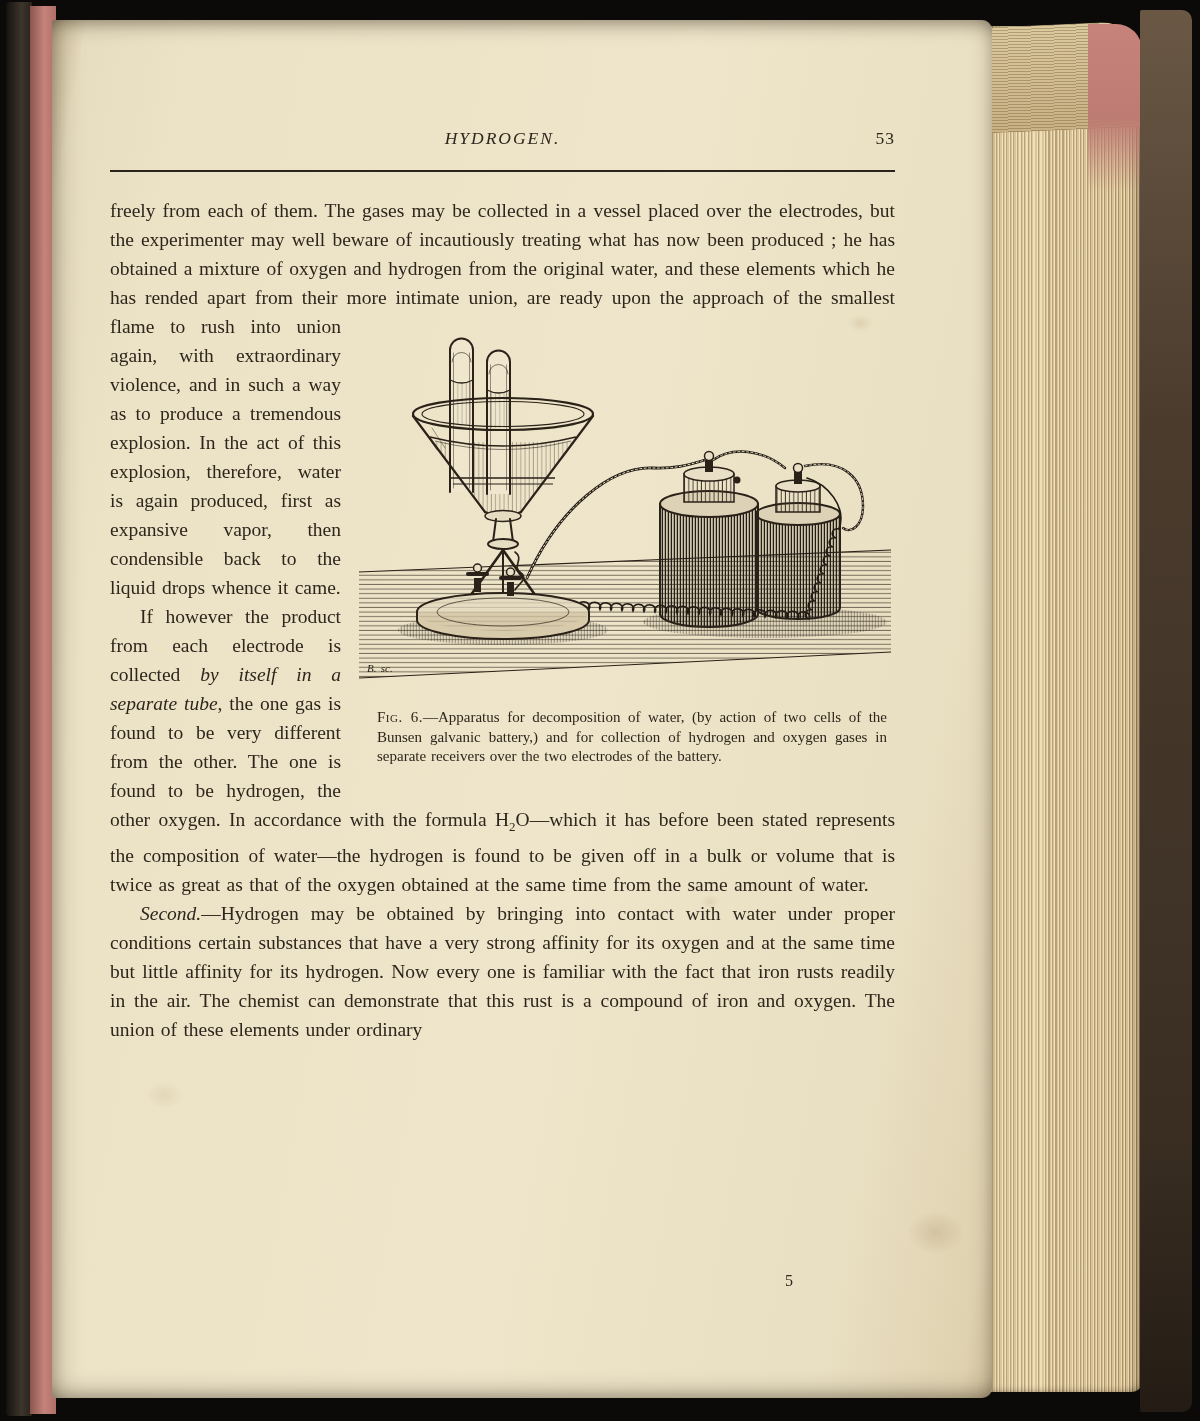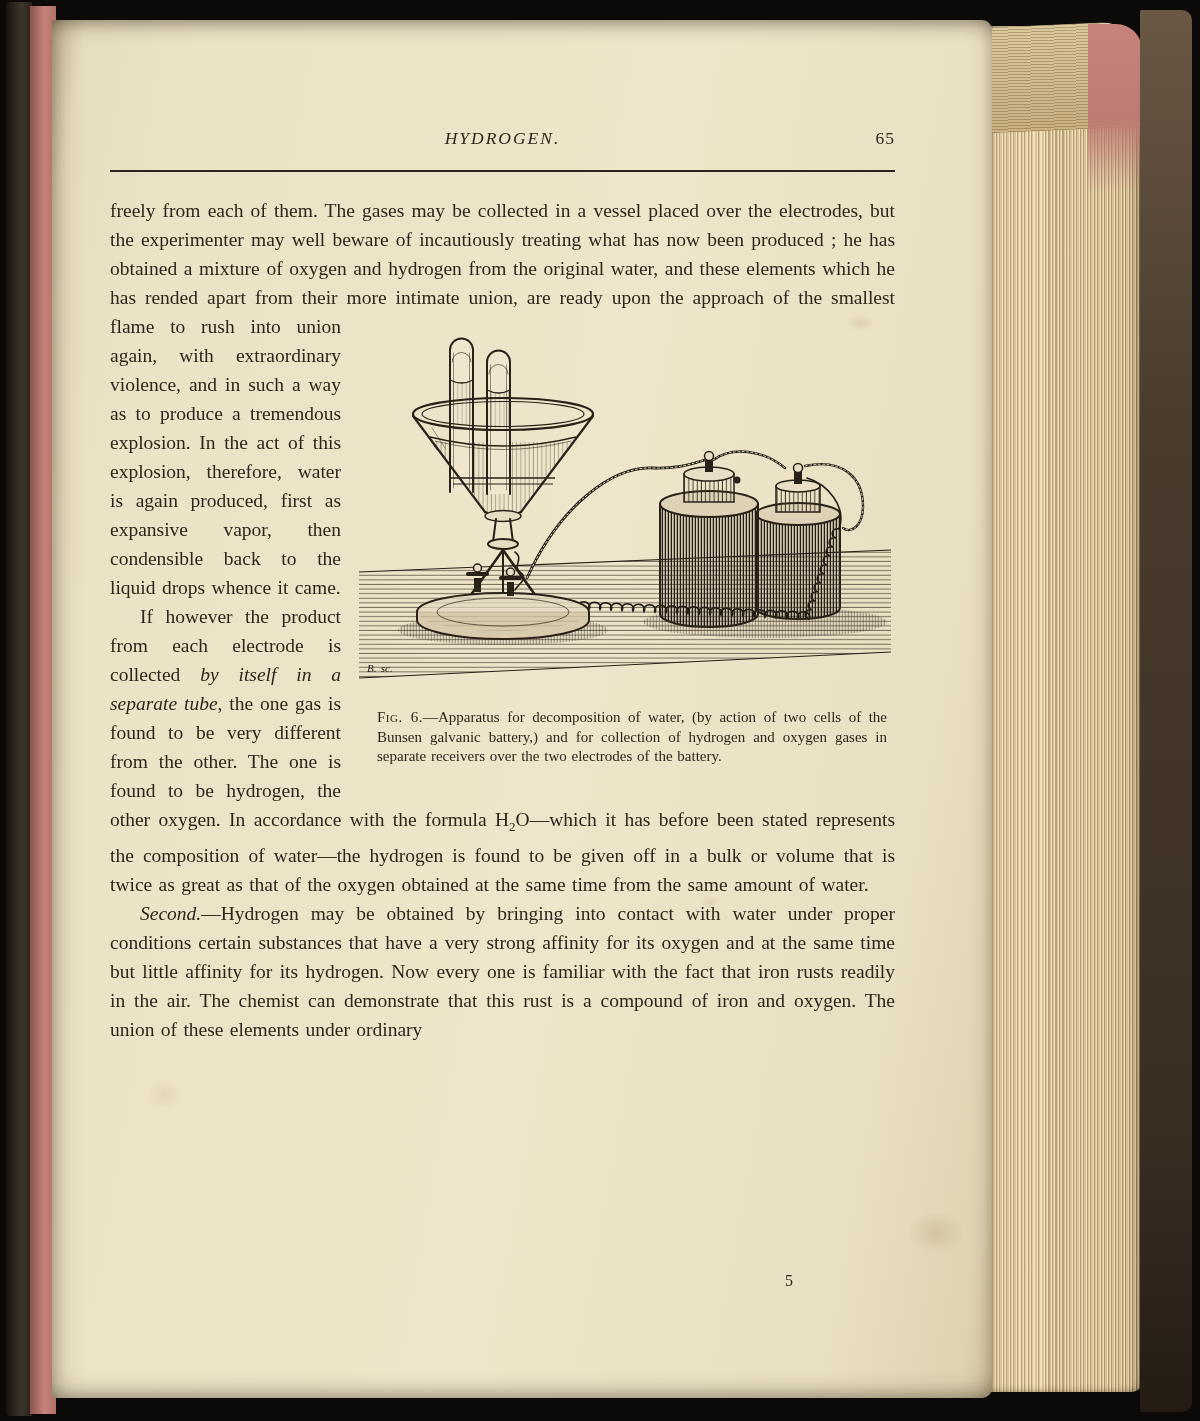--- a/index.html
+++ b/index.html
@@ -117,21 +117,21 @@
   <div class="page-stack"></div>
   <div class="page-stack-top"></div>
   <div class="endpaper-right"></div>
   <div class="cover-right"></div>
 
   <div class="page">
     <div class="foxing"></div>
 
     <div class="header-row">
       <span class="running-title">HYDROGEN.</span>
-      <span class="page-number">65</span>
+      <span class="page-number">53</span>
     </div>
     <div class="header-rule"></div>
 
     <div class="text-block">
 
       <div class="para"><span>freely from each of them.  The gases may be collected in a vessel placed over the electrodes, but the experimenter may well beware of incautiously treating what has now been produced ; he has obtained a mixture of oxygen and hydrogen from the original water, and these elements which he has rended apart from their more intimate union, are ready upon the approach </span><figure class="fig">
           <svg viewBox="0 0 540 376" width="540" height="376" xmlns="http://www.w3.org/2000/svg">
             <defs>
               <pattern id="ph" width="8" height="4.6" patternUnits="userSpaceOnUse">
                 <line x1="0" y1="2.2" x2="8" y2="2.2" stroke="#3a2f24" stroke-width="0.85"></line>

